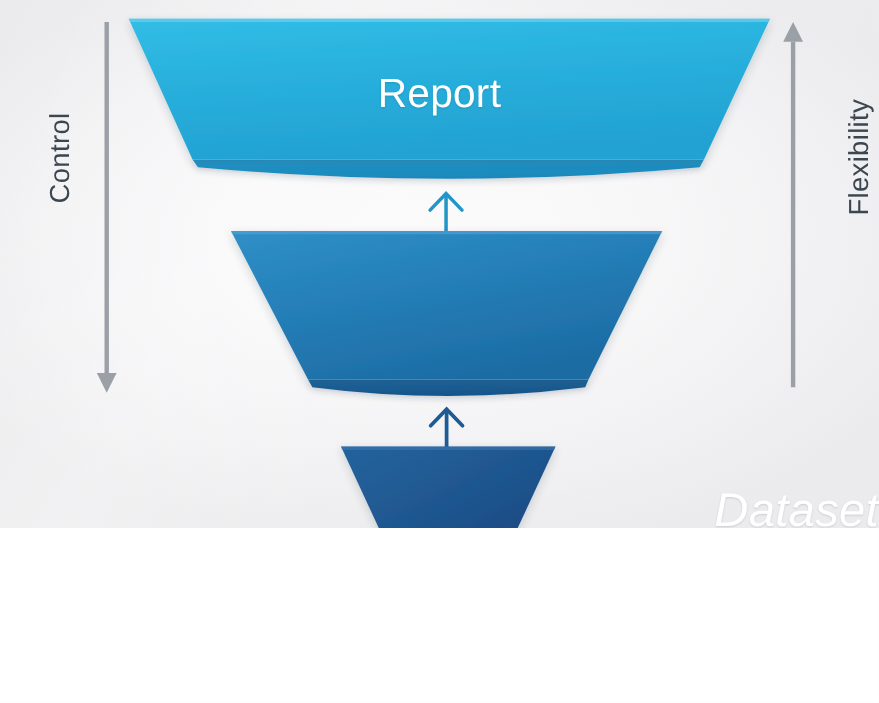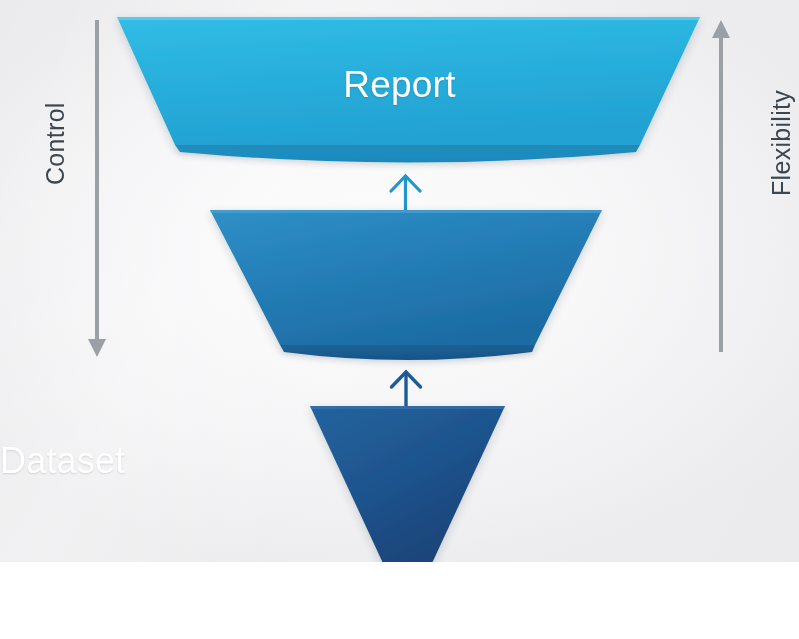--- a/index.html
+++ b/index.html
@@ -7,21 +7,21 @@
     margin: 0;
     padding: 0;
     background: #ffffff;
   }
   body {
     font-family: "Liberation Sans", sans-serif;
   }
   #stage {
     position: relative;
     width: 799px;
-    height: 562px;
+    height: 480px;
     overflow: hidden;
     background: #eeeef0;
   }
   
   #bg-vignette {
     position: absolute;
     inset: 0;
     background:
       radial-gradient(ellipse 62% 58% at 50% 46%,
         #fbfbfc 0%,
@@ -51,21 +51,21 @@
     color: #ffffff;
     font-family: "Liberation Sans", sans-serif;
     font-weight: 400;
     white-space: nowrap;
     letter-spacing: .2px;
     text-shadow: 0 1px 2px rgba(0,0,0,0.13);
     pointer-events: none;
   }
   #label-report   { font-size: 37px; left: 0; right: 0; text-align: center; top: 64px; }
   #label-source   { font-size: 35px; left: 0; right: 0; text-align: center; top: 259px; }
-  #label-dataset  { font-size: 36px; left: 0; right: 0; text-align: left; top: 440px; }
+  #label-dataset  { font-size: 43px; left: 0; right: 0; text-align: right; top: 440px; font-style: italic; }
 
   .axis-label {
     position: absolute;
     color: #3b4650;
     font-family: "Liberation Sans", sans-serif;
     font-size: 25px;
     font-weight: 400;
     white-space: nowrap;
     letter-spacing: .3px;
   }

